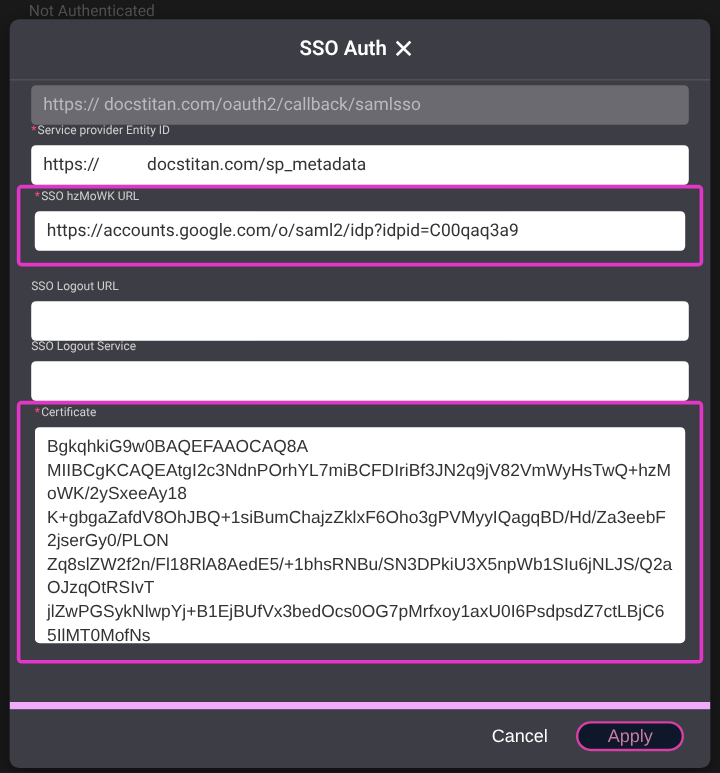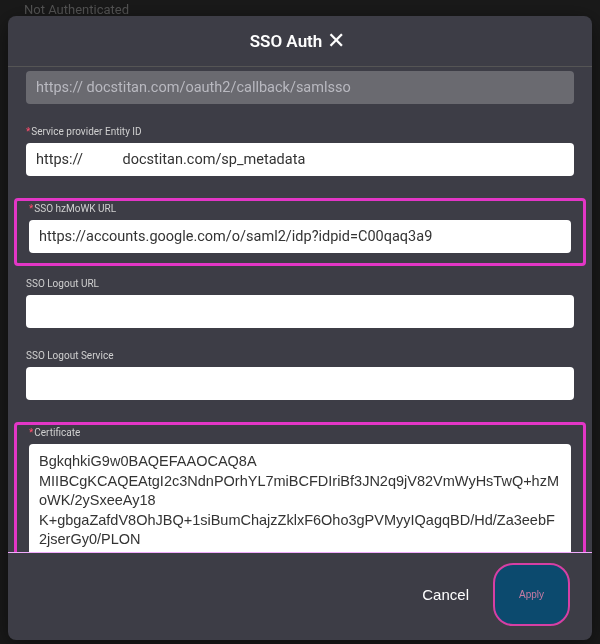--- a/index.html
+++ b/index.html
@@ -52,21 +52,21 @@
       width: 28px;
       height: 28px;
       line-height: 22px;
     }
     .modal-body {
       flex: 1;
       overflow-y: auto;
       padding: 4px 3px 4px 3px;
     }
     .field {
-      margin: 0 15px 22px 15px;
+      margin: 0 15px 0 15px;
       border-radius: 12px;
     }
     .label {
       color: #d0d0d0;
       font-size: 10px;
       margin-bottom: 6px;
     }
     .label .req {
       color: #ff4d6d;
       margin-right: 1px;
@@ -105,36 +105,36 @@
     }
     .highlighted .label {
       margin-top: -2px;
     }
     .modal-footer {
       display: flex;
       justify-content: flex-end;
       align-items: center;
       gap: 24px;
       padding: 10px 22px 14px 22px;
-      border-top: 1px solid #f0abfc;
+      border-top: 6px solid #f0abfc;
     }
     .cancel-btn {
       background: none;
       border: none;
       color: #fff;
       font-size: 15px;
       cursor: pointer;
     }
     .apply-btn {
-      background: #0c4a6e;
+      background: #0f172a;
       border: 2px solid #d63fa4;
       color: #c77ba3;
-      font-size: 10px;
+      font-size: 15px;
       border-radius: 20px;
-      padding: 24px 24px;
+      padding: 2px 24px;
       cursor: pointer;
     }
     
     textarea::-webkit-scrollbar { width: 12px; }
     textarea::-webkit-scrollbar-track { background: #eee; }
     textarea::-webkit-scrollbar-thumb { background: #bbb; border-radius: 2px; }
   </style>
 </head>
 <body>
 

